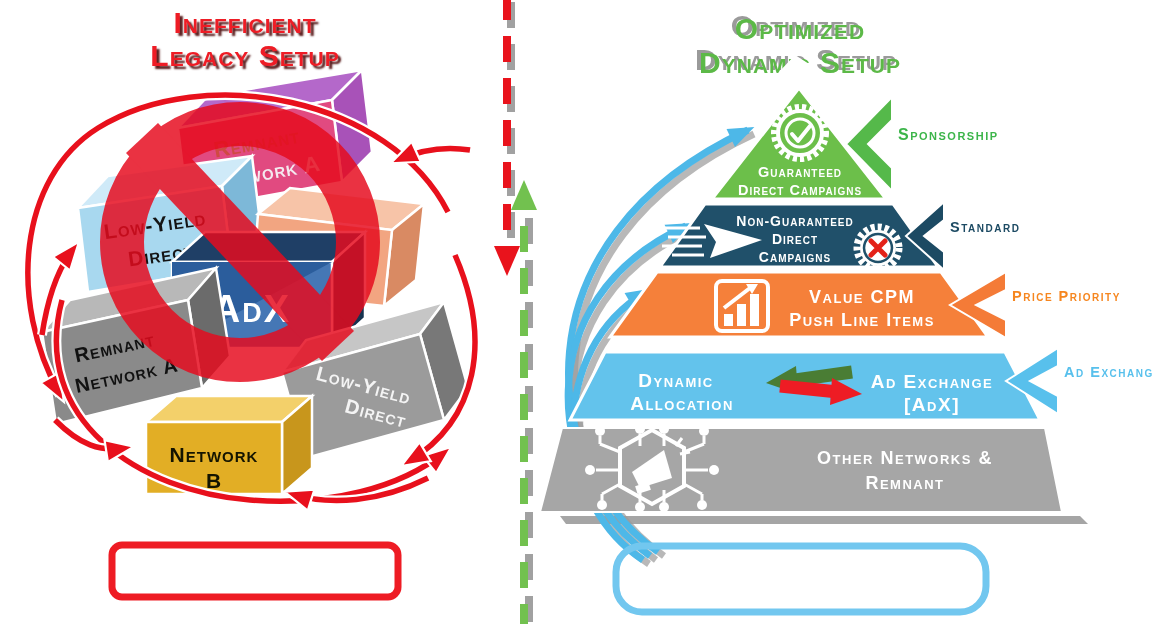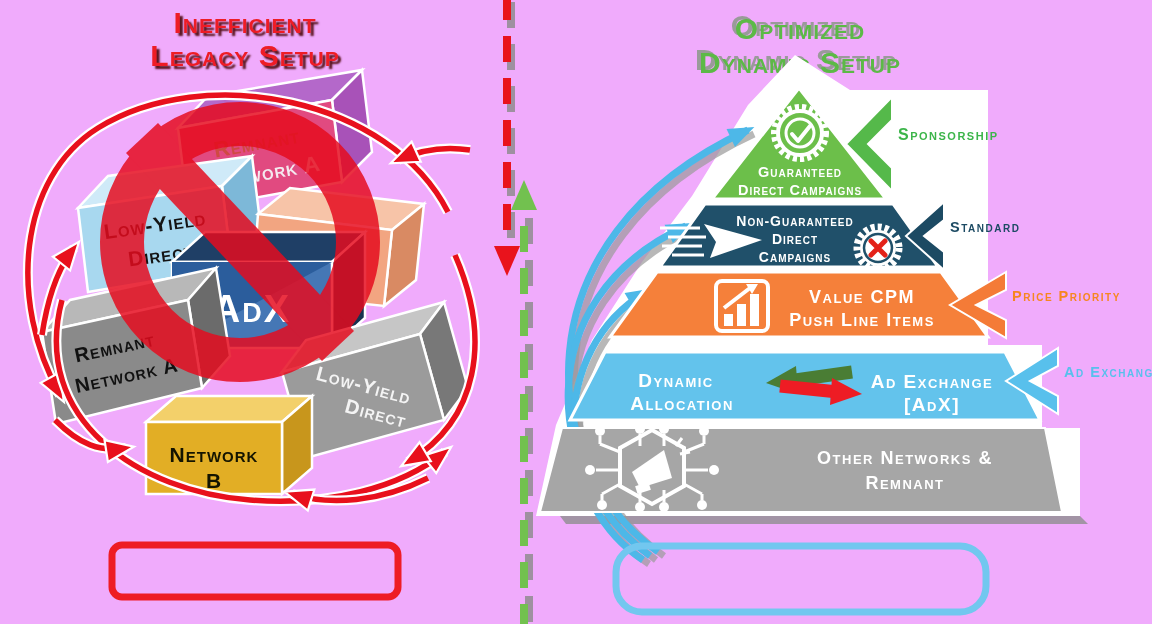--- a/index.html
+++ b/index.html
@@ -1,16 +1,16 @@
 <!DOCTYPE html>
 <html><head>
 <meta charset="utf-8">
 <style>
   html,body{margin:0;padding:0;background:#000;}
-  #stage{position:relative;width:1152px;height:624px;background:#f0abfc;overflow:hidden;}
+  #stage{position:relative;width:1152px;height:624px;background:#ffffff;overflow:hidden;}
   svg{position:absolute;left:0;top:0;}
   .t{font-family:"Liberation Sans","DejaVu Sans",sans-serif;font-weight:bold;font-variant:small-caps;}
   .title-left{font-size:30px;letter-spacing:1px;text-shadow:3px 3px 2px rgba(70,0,0,.9);}
   .title-right{font-size:30px;letter-spacing:1px;text-shadow:-4px -3px 0 #9a9a9a;}
 </style>
 </head>
 <body>
 
 <div id="stage">
 <svg width="1152" height="624" viewBox="0 0 1152 624">

